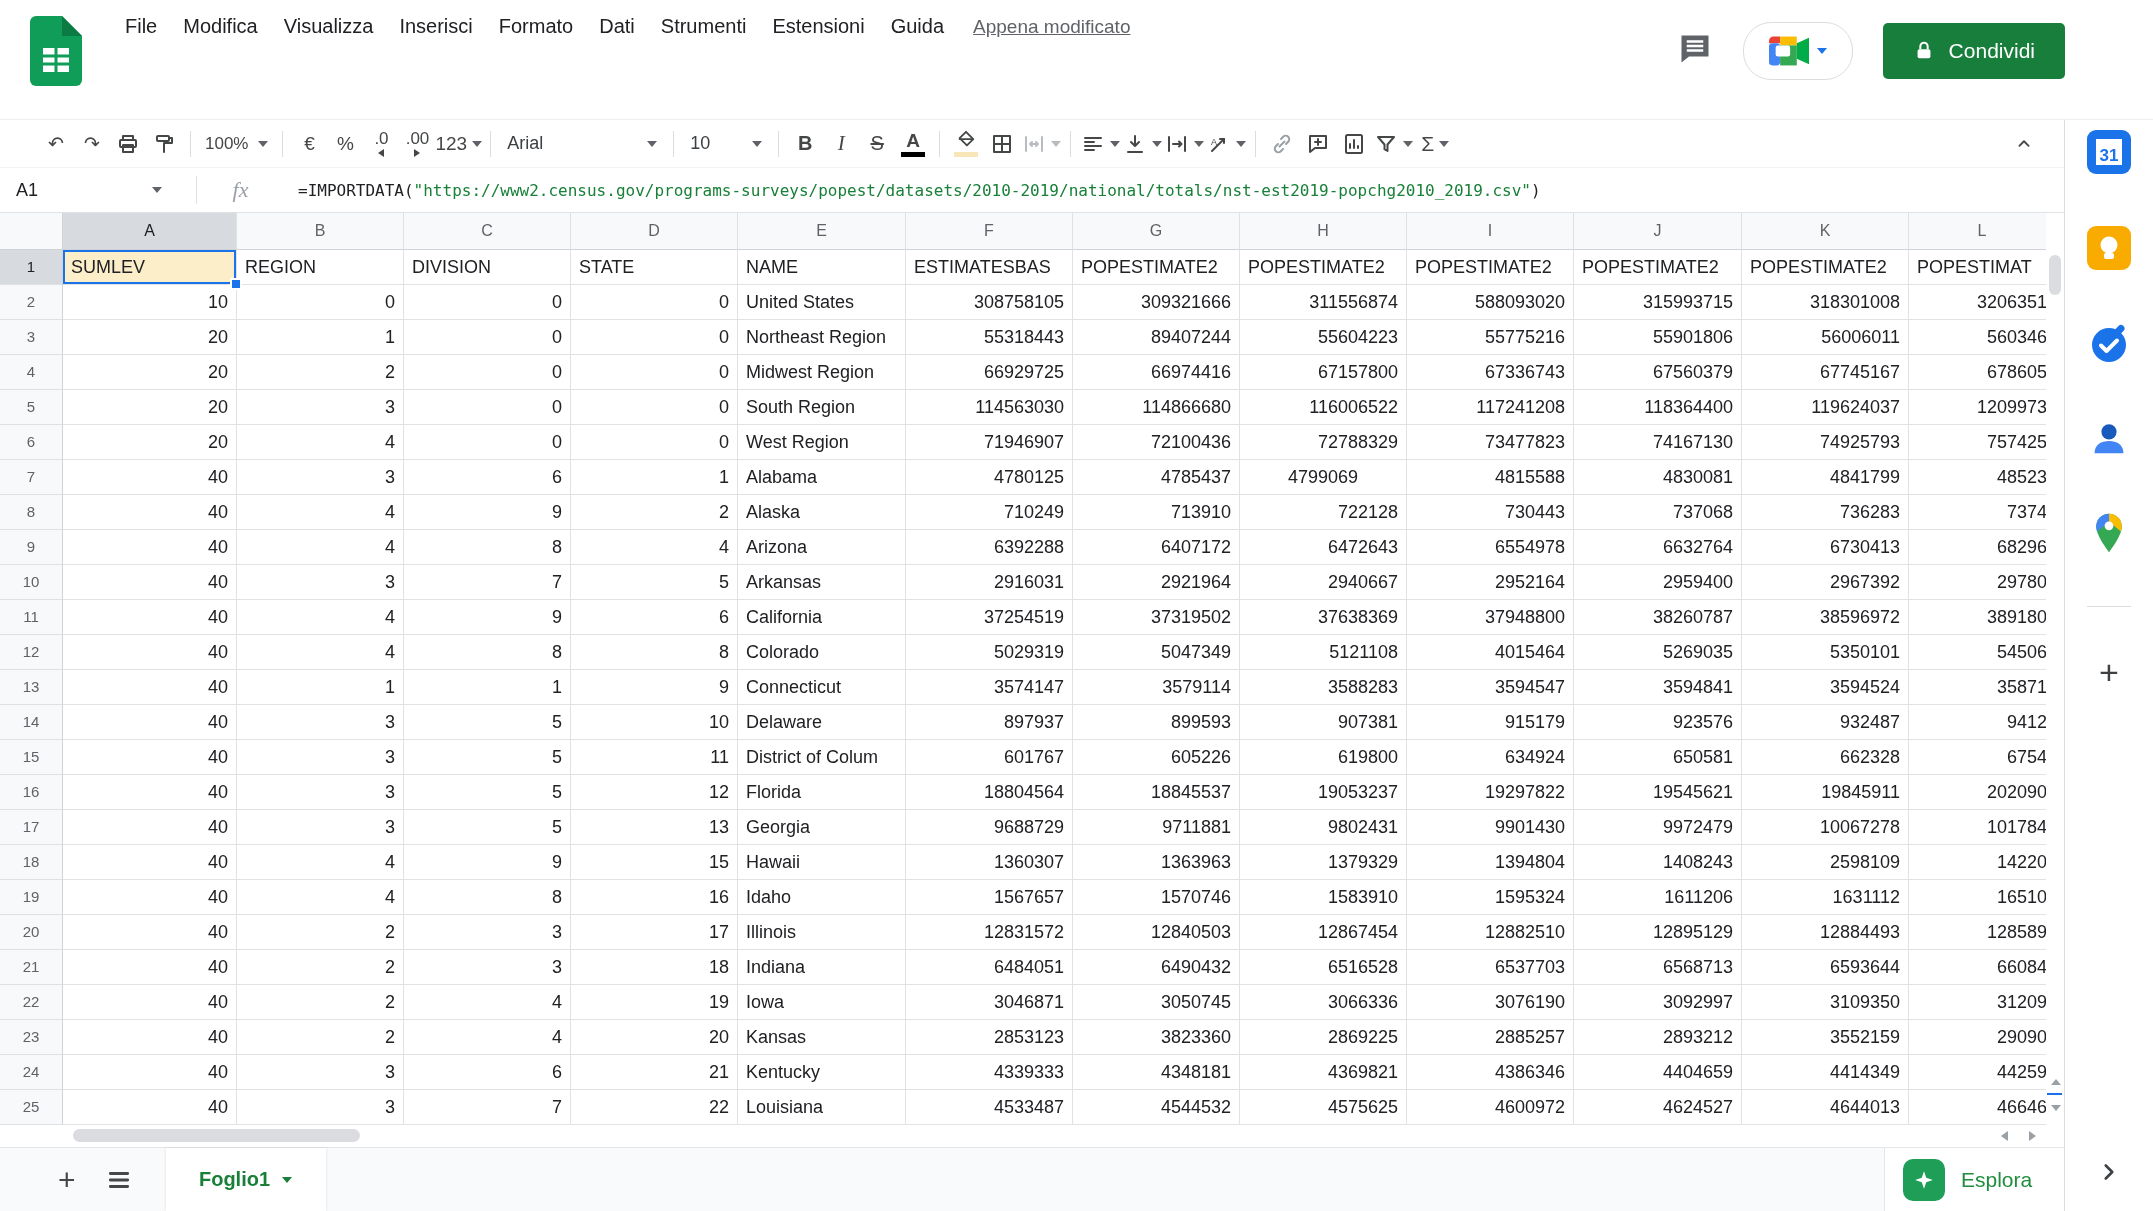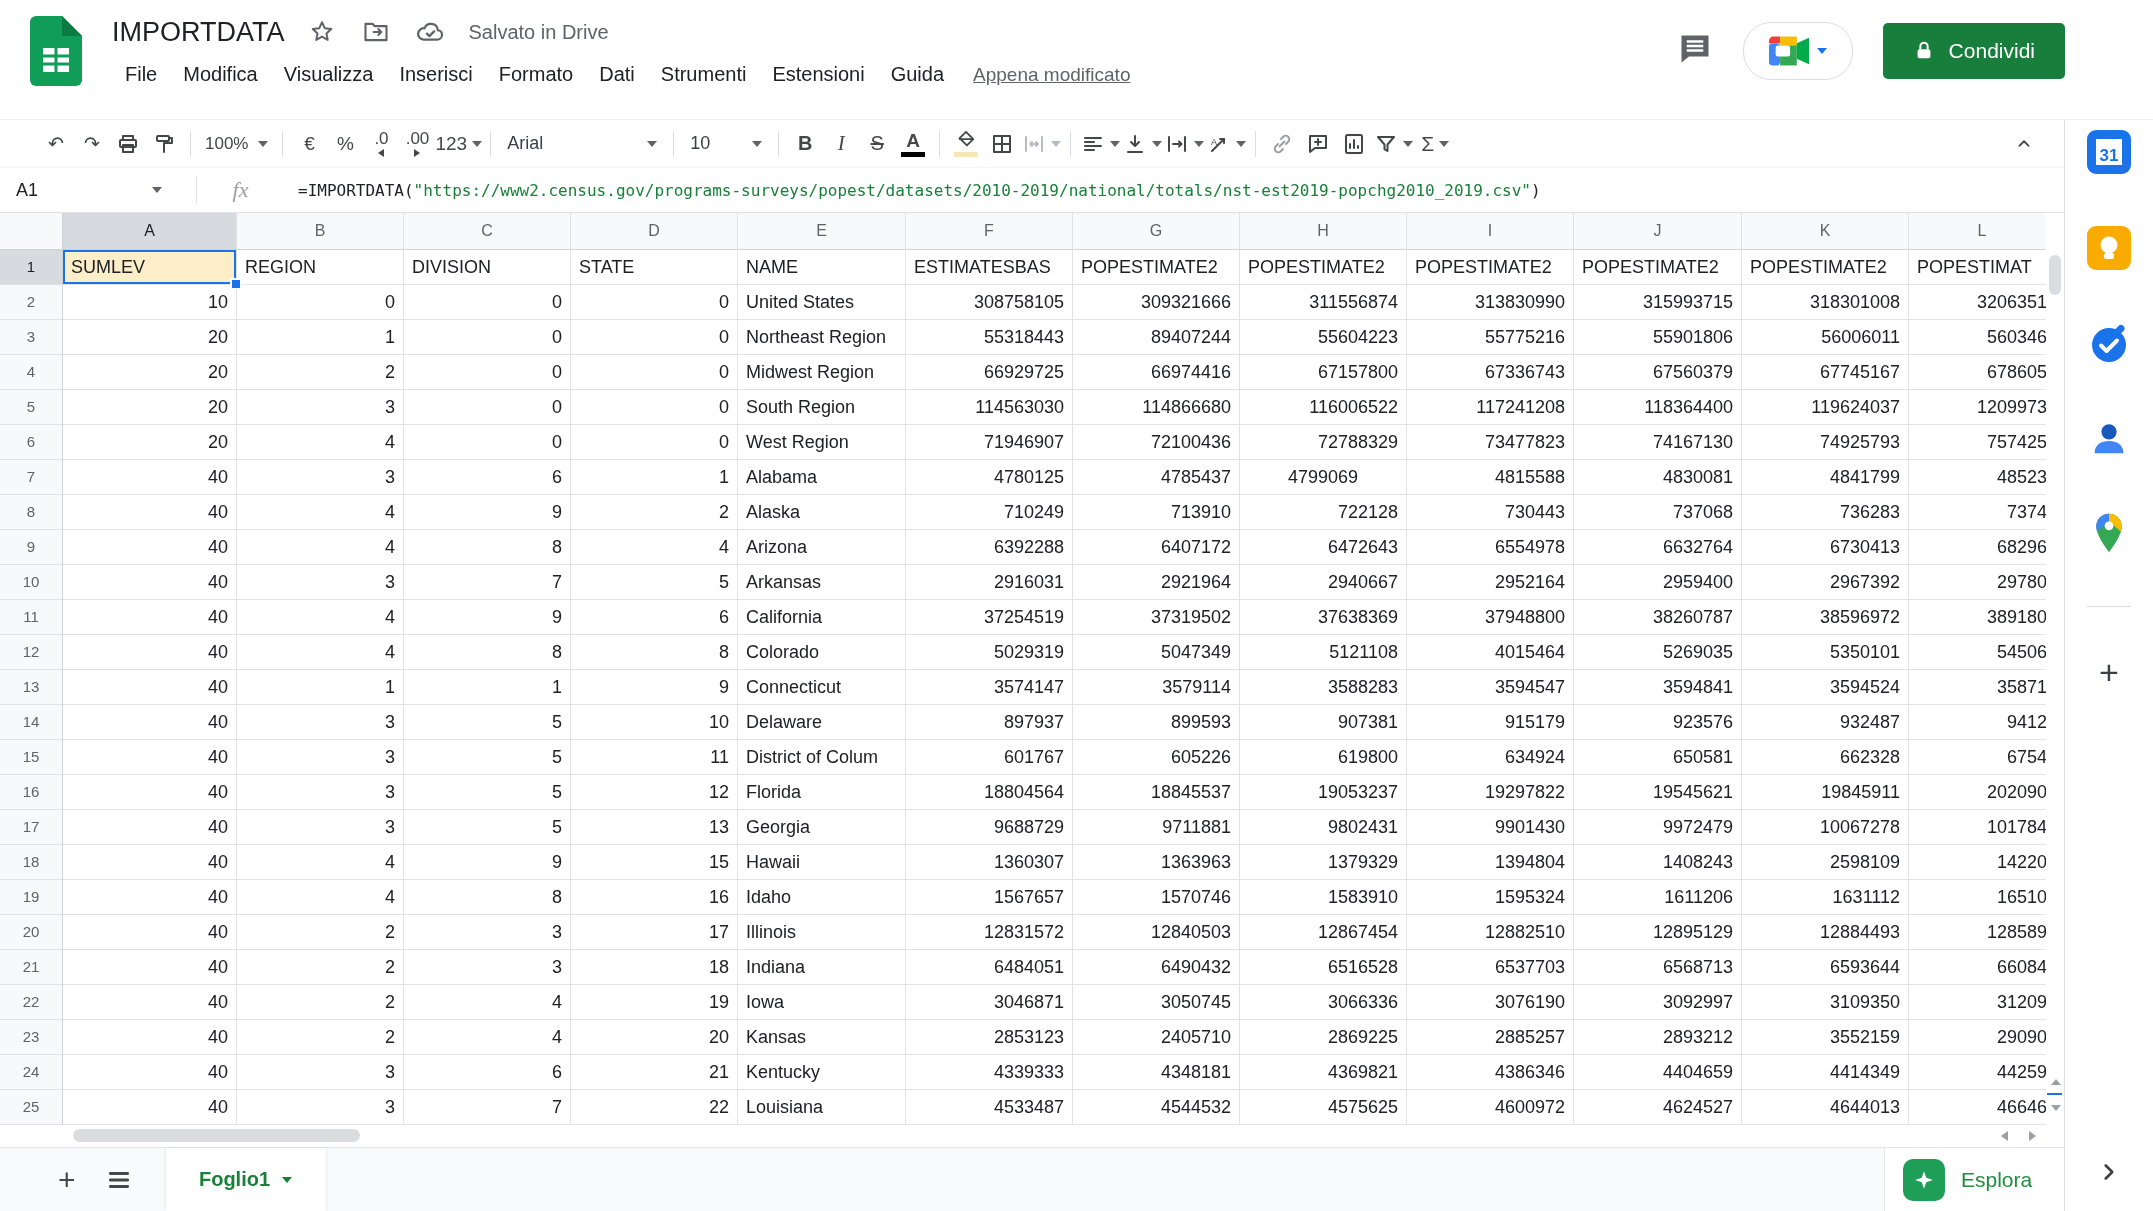--- a/index.html
+++ b/index.html
@@ -128,41 +128,20 @@
     <div class="logo">
       <svg width="52" height="70" viewBox="0 0 52 70">
         <path fill="#0f9d58" d="M32 0H6a6 6 0 0 0-6 6v58a6 6 0 0 0 6 6h40a6 6 0 0 0 6-6V20z"></path>
         <path fill="#0c7b43" d="M32 0l20 20H32z"></path>
         <rect x="13" y="32" width="26" height="24" fill="#fff"></rect>
         <path stroke="#0f9d58" stroke-width="3" d="M13 40h26M13 48h26M26 32v24" fill="none"></path>
       </svg>
     </div>
 
     <div class="title-zone">
-      <div class="title-row">
-        <span class="doc-title">IMPORTDATA</span>
-        <span class="title-ico">
-          <svg class="ico" width="26" height="26" viewBox="0 0 24 24" style="stroke:#5f6368;stroke-width:1.8">
-            <path d="M12 3l2.6 5.6 6 .7-4.5 4.1 1.2 5.9-5.3-3-5.3 3 1.2-5.9L3.4 9.3l6-.7z"></path>
-          </svg>
-        </span>
-        <span class="title-ico">
-          <svg class="ico" width="28" height="28" viewBox="0 0 24 24" style="stroke:#5f6368;stroke-width:1.8">
-            <path d="M3 5h6l2 2h10v12H3z"></path>
-              <path d="M10 12h6M14 9.5l2.5 2.5-2.5 2.5"></path>
-          </svg>
-        </span>
-        <span class="title-ico">
-          <svg class="ico" width="30" height="30" viewBox="0 0 24 24" style="stroke:#5f6368;stroke-width:1.8">
-            <path d="M7 18a4.5 4.5 0 1 1 .6-8.96A5.5 5.5 0 0 1 18.2 10.5 3.75 3.75 0 0 1 17.5 18z"></path>
-            <path d="M9.5 13.3l2 2 3.8-3.8"></path>
-          </svg>
-        </span>
-        <span class="saved">Salvato in Drive</span>
-      </div>
       <div class="menu-row">
 
         <span class="menu-item">File</span>
           <span class="menu-item">Modifica</span>
           <span class="menu-item">Visualizza</span>
           <span class="menu-item">Inserisci</span>
           <span class="menu-item">Formato</span>
           <span class="menu-item">Dati</span>
           <span class="menu-item">Strumenti</span>
           <span class="menu-item">Estensioni</span>
@@ -396,21 +375,21 @@
             <div class="grow">
               <div class="cell gut" style="width: 63px;">2</div>
               <div class="cell num" style="width: 174px;">10</div>
               <div class="cell num" style="width: 167px;">0</div>
               <div class="cell num" style="width: 167px;">0</div>
               <div class="cell num" style="width: 167px;">0</div>
               <div class="cell txt" style="width: 168px;">United States</div>
               <div class="cell num" style="width: 167px;">308758105</div>
               <div class="cell num" style="width: 167px;">309321666</div>
               <div class="cell num" style="width: 167px;">311556874</div>
-              <div class="cell num" style="width: 167px;">313830990</div>
+              <div class="cell num" style="width: 167px;">588093020</div>
               <div class="cell num" style="width: 168px;">315993715</div>
               <div class="cell num" style="width: 167px;">318301008</div>
               <div class="cell num" style="width: 147px;">3206351</div>
             </div>
             <div class="grow">
               <div class="cell gut" style="width: 63px;">3</div>
               <div class="cell num" style="width: 174px;">20</div>
               <div class="cell num" style="width: 167px;">1</div>
               <div class="cell num" style="width: 167px;">0</div>
               <div class="cell num" style="width: 167px;">0</div>
@@ -709,21 +688,21 @@
               <div class="cell num" style="width: 147px;">31209</div>
             </div>
             <div class="grow">
               <div class="cell gut" style="width: 63px;">23</div>
               <div class="cell num" style="width: 174px;">40</div>
               <div class="cell num" style="width: 167px;">2</div>
               <div class="cell num" style="width: 167px;">4</div>
               <div class="cell num" style="width: 167px;">20</div>
               <div class="cell txt" style="width: 168px;">Kansas</div>
               <div class="cell num" style="width: 167px;">2853123</div>
-              <div class="cell num" style="width: 167px;">2405710</div>
+              <div class="cell num" style="width: 167px;">3823360</div>
               <div class="cell num" style="width: 167px;">2869225</div>
               <div class="cell num" style="width: 167px;">2885257</div>
               <div class="cell num" style="width: 168px;">2893212</div>
               <div class="cell num" style="width: 167px;">3552159</div>
               <div class="cell num" style="width: 147px;">29090</div>
             </div>
             <div class="grow">
               <div class="cell gut" style="width: 63px;">24</div>
               <div class="cell num" style="width: 174px;">40</div>
               <div class="cell num" style="width: 167px;">3</div>

